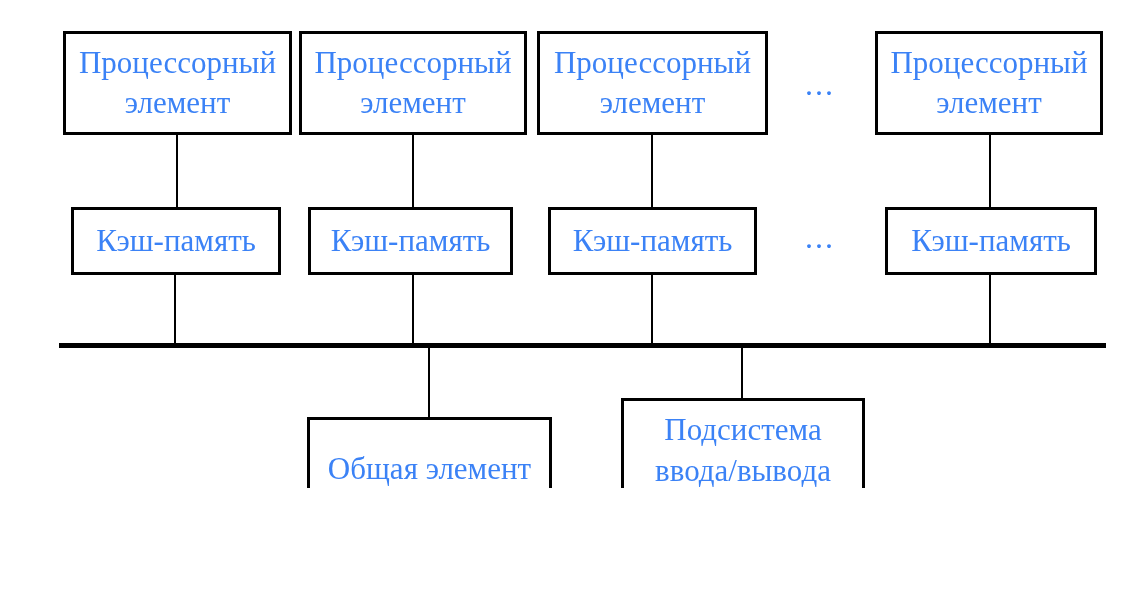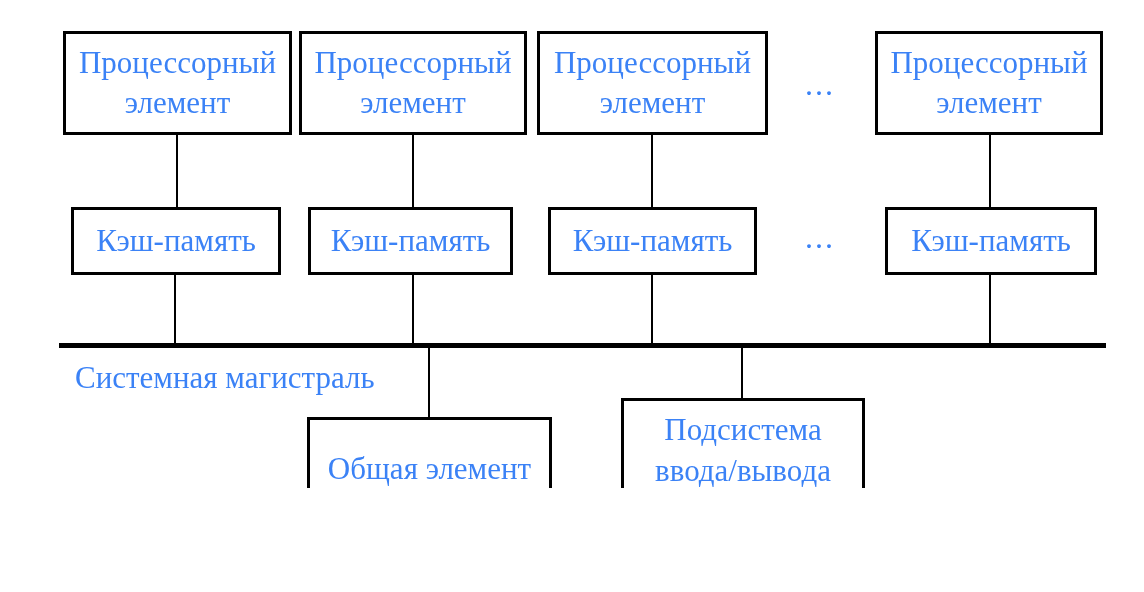--- a/index.html
+++ b/index.html
@@ -94,21 +94,20 @@
   </div>
 
   <div class="dots" style="left:790px; top:219px;">...</div>
 
   <div class="vline" style="left:174px; top:274px; height:70px;"></div>
   <div class="vline" style="left:412px; top:274px; height:70px;"></div>
   <div class="vline" style="left:651px; top:274px; height:70px;"></div>
   <div class="vline" style="left:989px; top:272px; height:72px;"></div>
 
   <div class="bus" style="left:59px; top:343px; width:1047px;"></div>
-  <div class="bus-label" style="left:75px; top:360px;">Системная магистраль</div>
 
   <div class="vline" style="left:428px; top:347px; height:71px;"></div>
   <div class="vline" style="left:741px; top:347px; height:71px;"></div>
 
   <div class="box" style="left:307px; top:417px; width:245px; height:104px;">
     <span>Общая элемент</span>
   </div>
   <div class="box" style="left:621px; top:398px; width:244px; height:105px;">
     <span>Подсистема ввода/вывода</span>
   </div>

